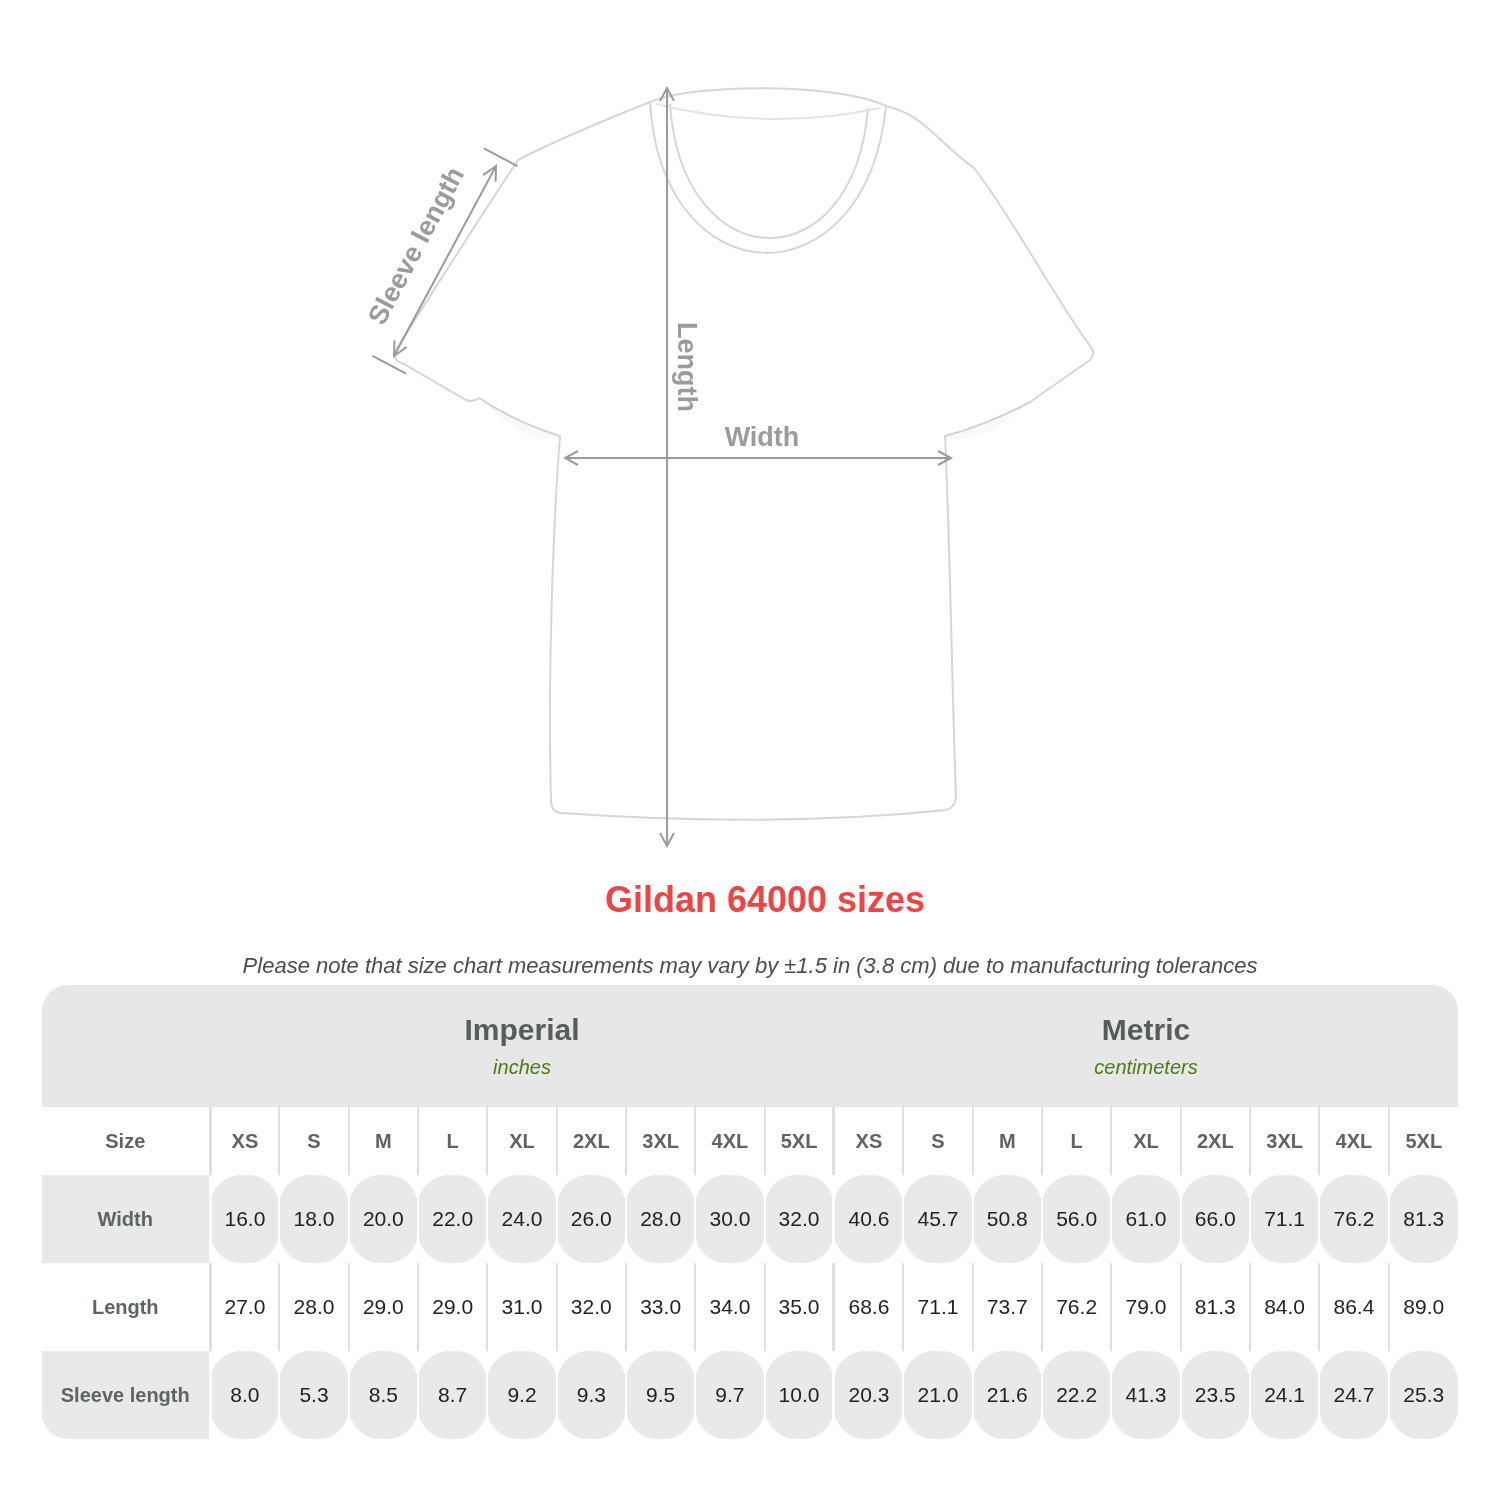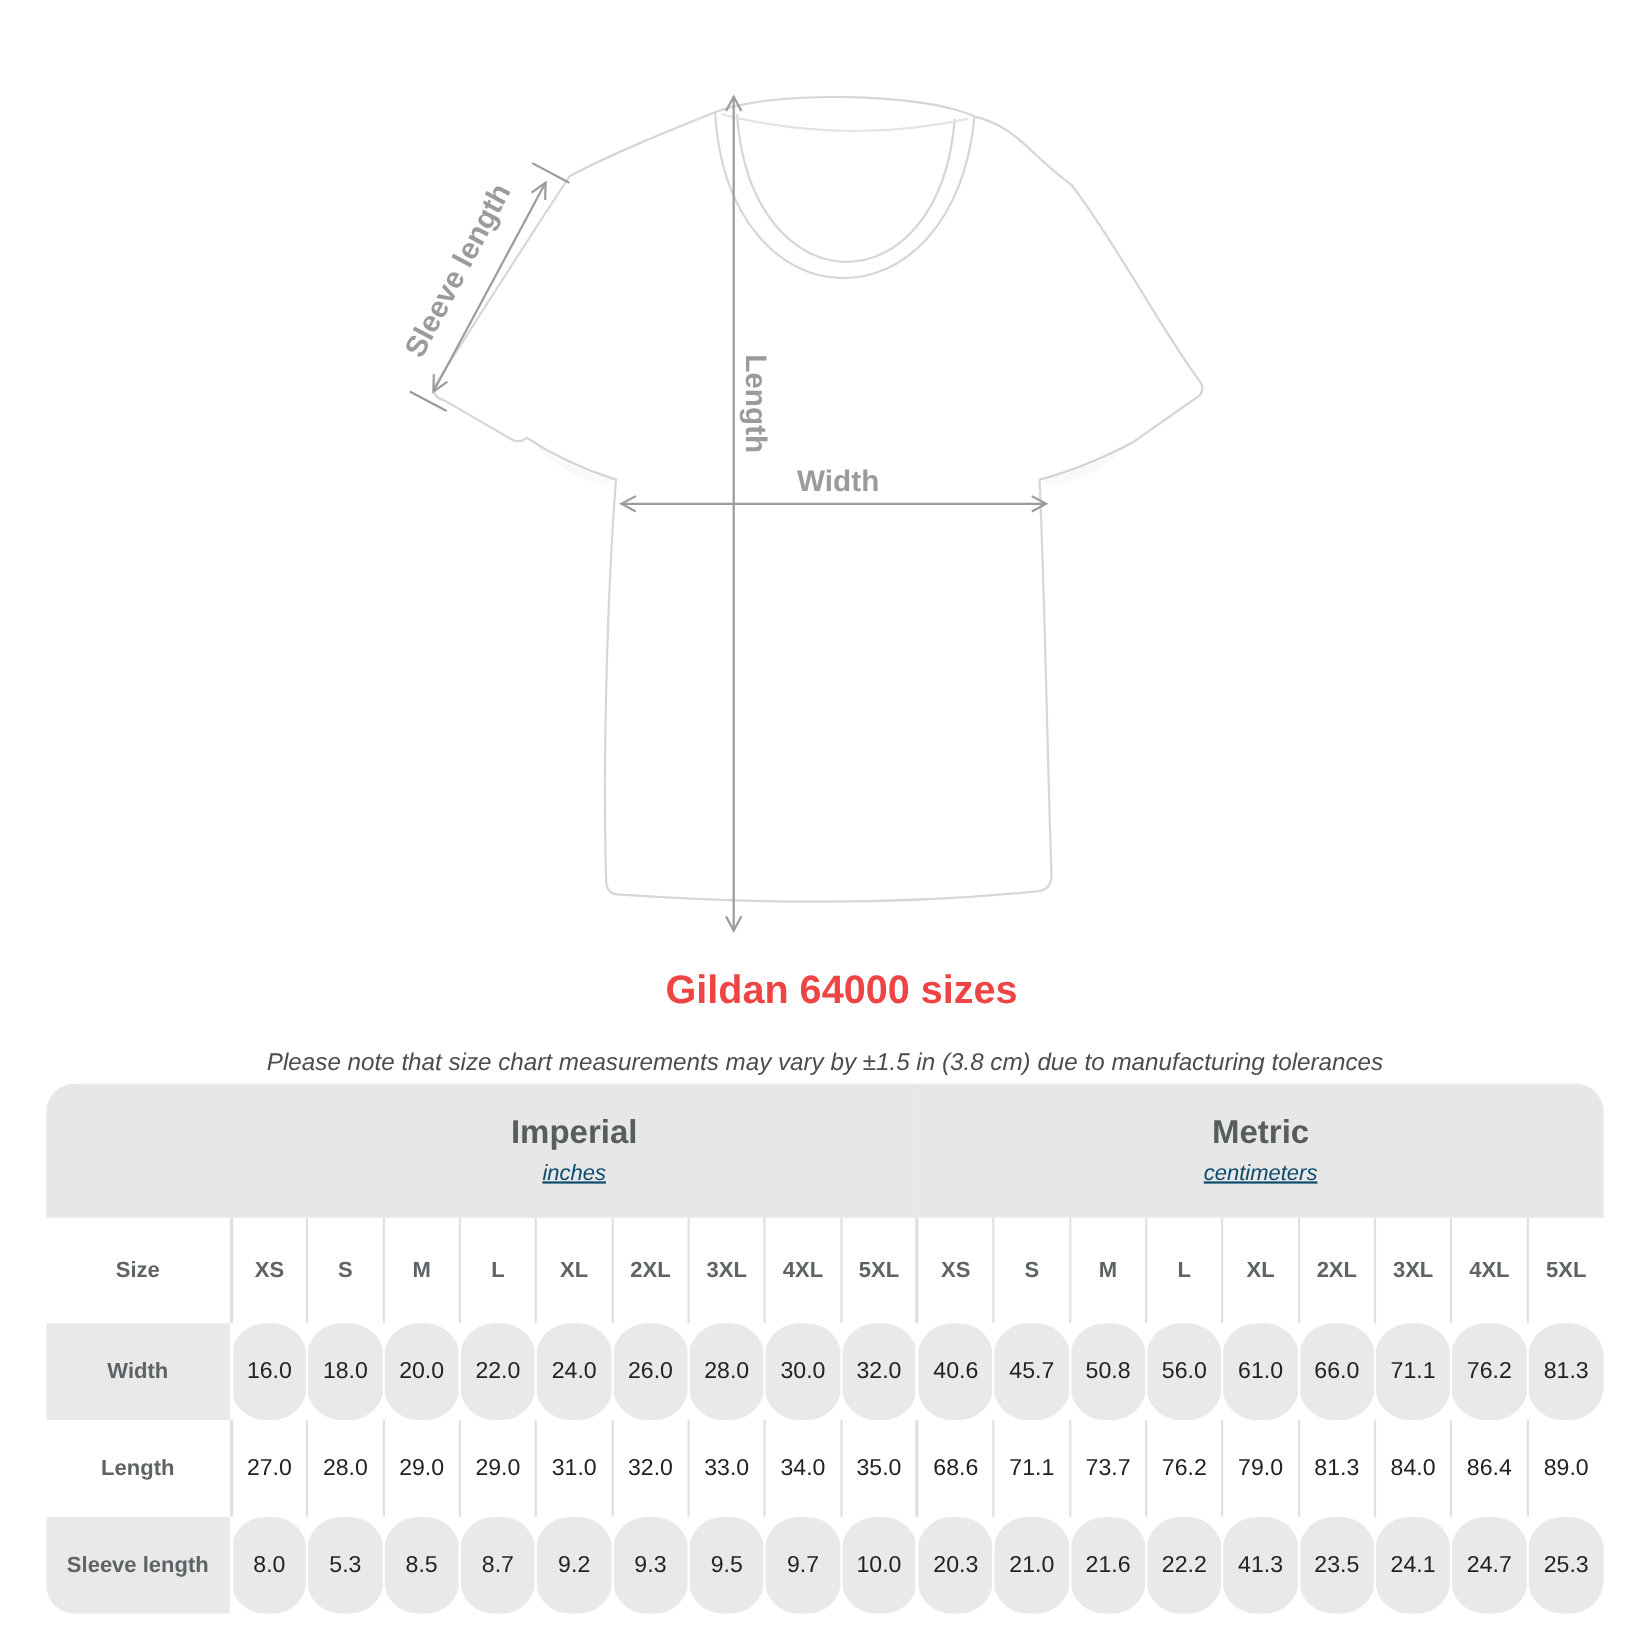--- a/index.html
+++ b/index.html
@@ -28,24 +28,24 @@
   table{border-collapse:collapse;table-layout:fixed;width:1416px;}
   td{text-align:center;vertical-align:middle;padding:0;}
   col.c-label{width:168px;}
   col.c-data{width:69.33px;}
   tr.band td{background:#e7e7e7;height:122px;}
   tr.white{--sep:#e0e0e0;}
   tr.gray{--sep:#ffffff;}
   tr.gray td{background:#e9e9e9;}
   td.data{border-left:2px solid var(--sep);}
   td.grp{border-left-width:3px;}
-  tr.hrow td{height:96px;}
+  tr.hrow td{height:68px;}
   tr.vrow td{height:88px;}
   .unit-title{font-size:30px;font-weight:bold;color:#575c5e;line-height:1.15;}
-  .unit-sub{font-size:20px;font-style:italic;color:#0c4a6e;margin-top:9px;text-decoration:underline;}
+  .unit-sub{font-size:20px;font-style:italic;color:#4d7c0f;margin-top:9px;}
   .size-h{font-size:20px;font-weight:bold;color:#5e6366;}
   .row-label{font-size:20px;font-weight:bold;color:#5e6366;}
   .val{font-size:21px;color:#222222;border-radius:31px;}
 </style>
 </head>
 <body>
 
 <div class="page">
 
   <svg class="diagram" viewBox="0 0 1500 870">

